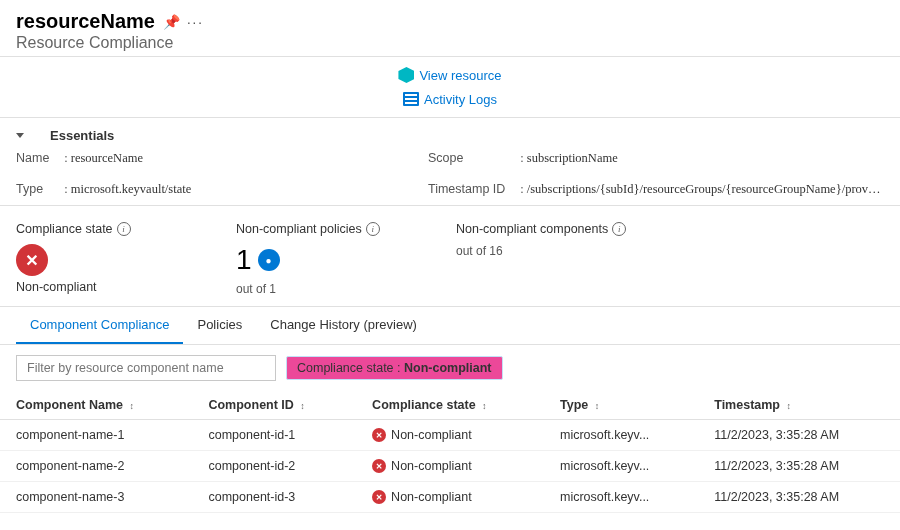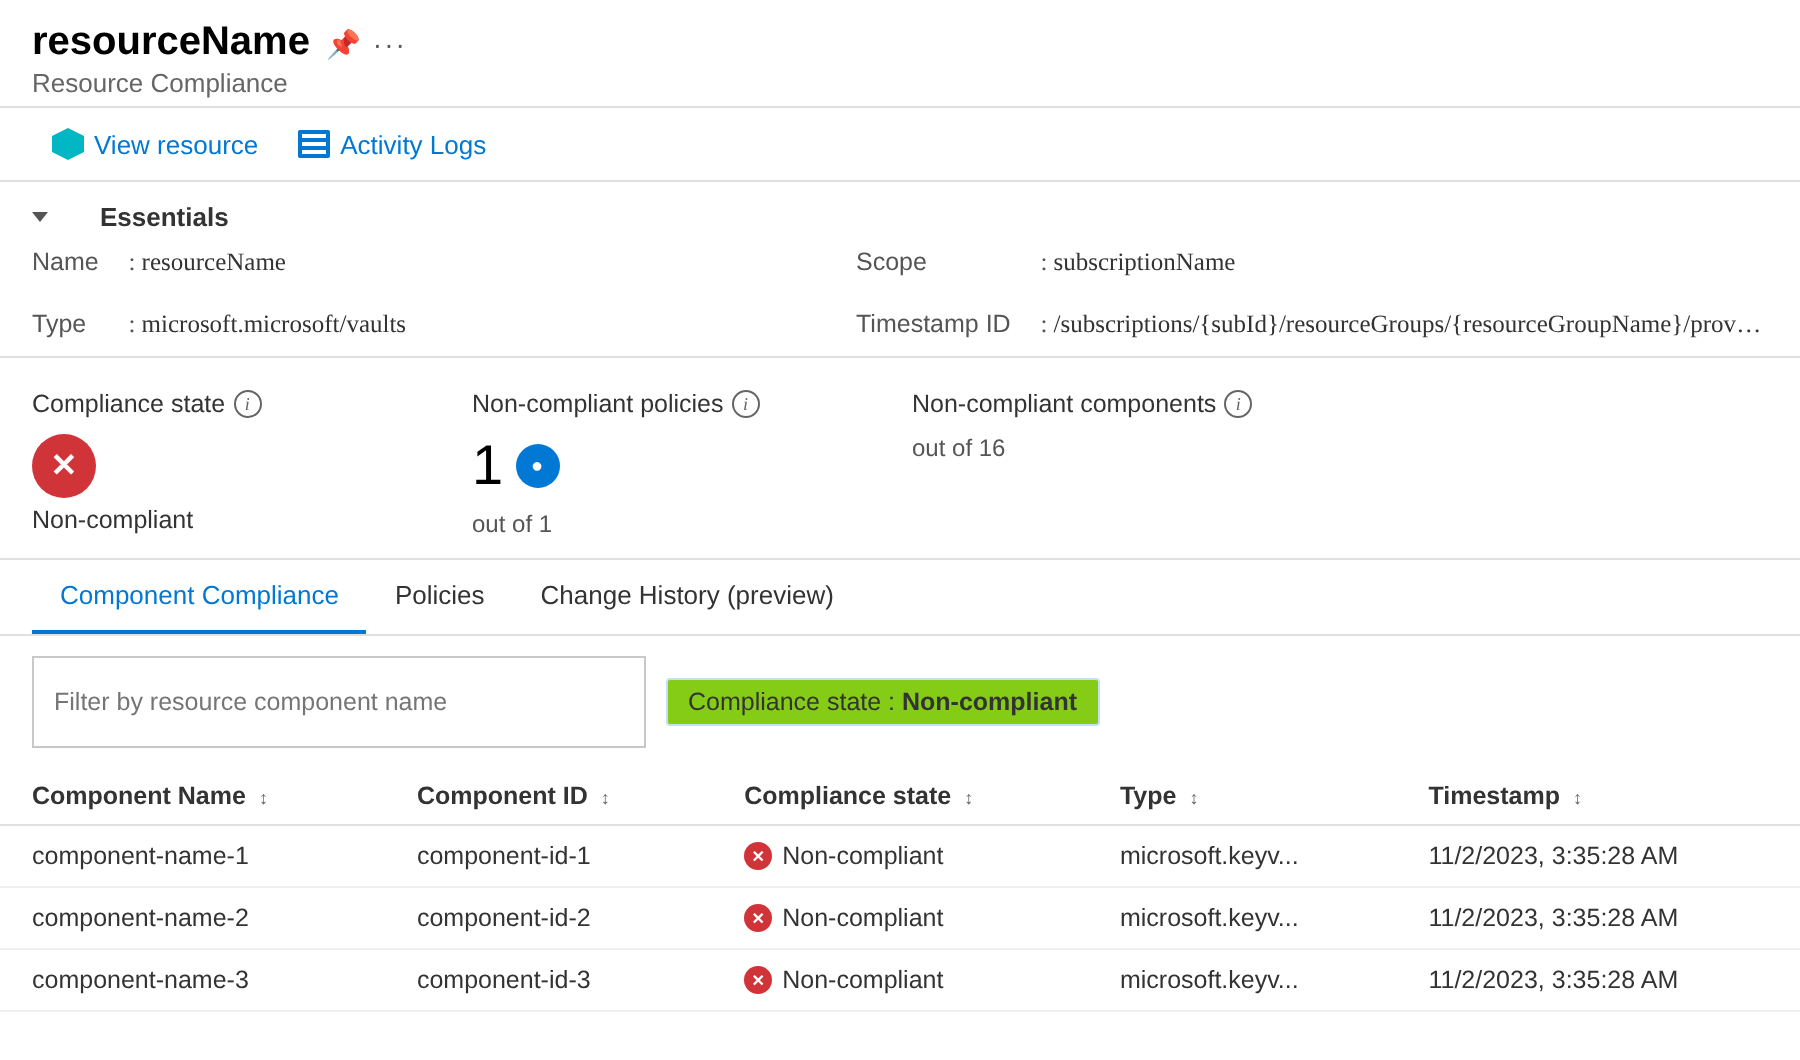--- a/index.html
+++ b/index.html
@@ -2,23 +2,23 @@
 <html><head>
   <meta charset="utf-8">
   <style>
     * { box-sizing: border-box; margin: 0; padding: 0; }
     body { font-family: 'Segoe UI', Arial, sans-serif; font-size: 13px; color: #333; background: #fff; width: 900px; height: 530px; overflow: hidden; }
 
     .header { padding: 10px 16px 4px 16px; border-bottom: 1px solid #e0e0e0; }
     .header-title-row { display: flex; align-items: center; gap: 8px; }
     .resource-name { font-size: 20px; font-weight: 700; color: #000; }
     .header-icons { display: flex; gap: 6px; color: #555; font-size: 15px; cursor: pointer; }
-    .header-subtitle { font-size: 13px; color: #666; margin-top: 1px; }
-
-    .toolbar { display: flex; align-items: center; gap: 0; padding: 6px 16px; border-bottom: 1px solid #e0e0e0; }
+    .header-subtitle { font-size: 16px; color: #666; margin-top: 1px; }
+
+    .toolbar { display: flex; align-items: center; gap: 0; padding: 6px 16px; border-bottom: 1px solid #e0e0e0; flex-direction: column; }
     .toolbar-btn { display: flex; align-items: center; gap: 5px; padding: 4px 10px; font-size: 13px; color: #0078d4; cursor: pointer; background: none; border: none; }
     .toolbar-icon { width: 16px; height: 16px; display: inline-flex; align-items: center; justify-content: center; }
 
     .essentials { padding: 10px 16px 8px 16px; border-bottom: 1px solid #e0e0e0; }
     .essentials-header { display: flex; align-items: center; gap: 22px; font-size: 13px; font-weight: 600; margin-bottom: 8px; cursor: pointer; }
     .essentials-grid { display: grid; grid-template-columns: auto 1fr auto 1fr; gap: 16px 0; font-size: 12.5px; }
     .ess-label { color: #555; font-weight: 400; padding-right: 8px; white-space: nowrap; }
     .ess-value { color: #333; white-space: nowrap; overflow: hidden; text-overflow: ellipsis; font-family: Liberation Serif, serif; }
 
     .metrics { display: flex; gap: 0; padding: 16px 16px 10px 16px; border-bottom: 1px solid #e0e0e0; }
@@ -39,22 +39,22 @@
     .policy-icon::after { content: '●'; color: #fff; font-size: 10px; }
 
     
     .component-icon { width: 22px; height: 22px; background: #00b7c3; clip-path: polygon(50% 0%, 100% 25%, 100% 75%, 50% 100%, 0% 75%, 0% 25%); display: flex; align-items: center; justify-content: center; }
 
     .tabs { display: flex; align-items: center; gap: 0; padding: 0 16px; border-bottom: 1px solid #e0e0e0; }
     .tab { padding: 10px 14px; font-size: 13px; cursor: pointer; color: #333; border-bottom: 2px solid transparent; }
     .tab.active { color: #0078d4; border-bottom: 2px solid #0078d4; font-weight: 500; }
 
     .filter-row { display: flex; align-items: center; gap: 10px; padding: 10px 16px; }
-    .filter-input { border: 1px solid #c8c8c8; padding: 15px 10px; font-size: 12.5px; width: 307px; color: #999; outline: none; }
-    .compliance-badge { background: #84cc16; border: 1px solid #c2e0f7; padding: 4px 10px; font-size: 12.5px; color: #333; border-radius: 2px; white-space: nowrap; }
+    .filter-input { border: 1px solid #c8c8c8; padding: 5px 10px; font-size: 12.5px; width: 260px; color: #999; outline: none; }
+    .compliance-badge { background: #ec4899; border: 1px solid #c2e0f7; padding: 4px 10px; font-size: 12.5px; color: #333; border-radius: 2px; white-space: nowrap; }
     .compliance-badge strong { font-weight: 600; }
 
     .table { width: 100%; border-collapse: collapse; }
     .table th { text-align: left; padding: 7px 10px 7px 16px; font-size: 12.5px; font-weight: 700; color: #333; border-bottom: 1px solid #e0e0e0; white-space: nowrap; }
     .table td { padding: 8px 10px 8px 16px; font-size: 12.5px; color: #333; border-bottom: 1px solid #f0f0f0; }
     .sort-icon { font-size: 9px; color: #666; margin-left: 3px; }
     .nc-cell { display: flex; align-items: center; gap: 5px; }
     .nc-cell-icon { width: 14px; height: 14px; border-radius: 50%; background: #d13438; display: flex; align-items: center; justify-content: center; flex-shrink: 0; }
     .nc-cell-icon::after { content: '✕'; color: #fff; font-size: 8px; font-weight: 700; }
 
@@ -105,21 +105,21 @@
     <span class="ess-value">
       <span style="color:#555; margin-right:3px;">:</span><span>resourceName</span>
     </span>
     <span class="ess-label"><span>Scope</span> &nbsp;</span>
     <span class="ess-value">
       <span style="color:#555; margin-right:3px;">:</span><span>subscriptionName</span>
     </span>
 
     <span class="ess-label"><span>Type</span> &nbsp;</span>
     <span class="ess-value">
-      <span style="color:#555; margin-right:3px;">:</span><span>microsoft.microsoft/vaults</span>
+      <span style="color:#555; margin-right:3px;">:</span><span>microsoft.keyvault/state</span>
     </span>
     <span class="ess-label"><span>Timestamp ID</span> &nbsp;</span>
     <span class="ess-value" style="overflow:hidden; text-overflow:ellipsis; white-space:nowrap; max-width:380px;">
       <span style="color:#555; margin-right:3px;">:</span><span>/subscriptions/{subId}/resourceGroups/{resourceGroupName}/providers/Microsoft.RP/resourceType/resourceName</span>
     </span>
   </div>
 </div>
 
 <div class="metrics">
 

